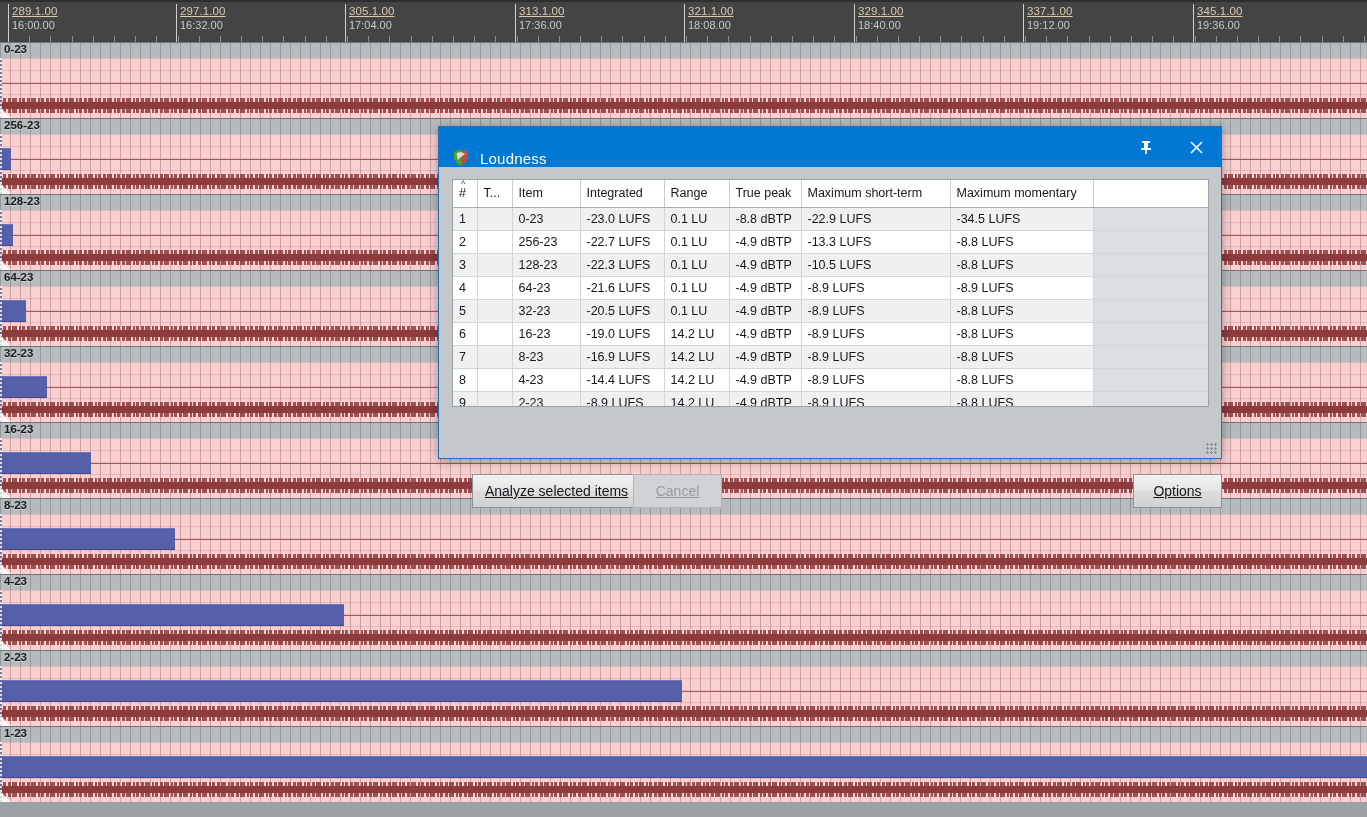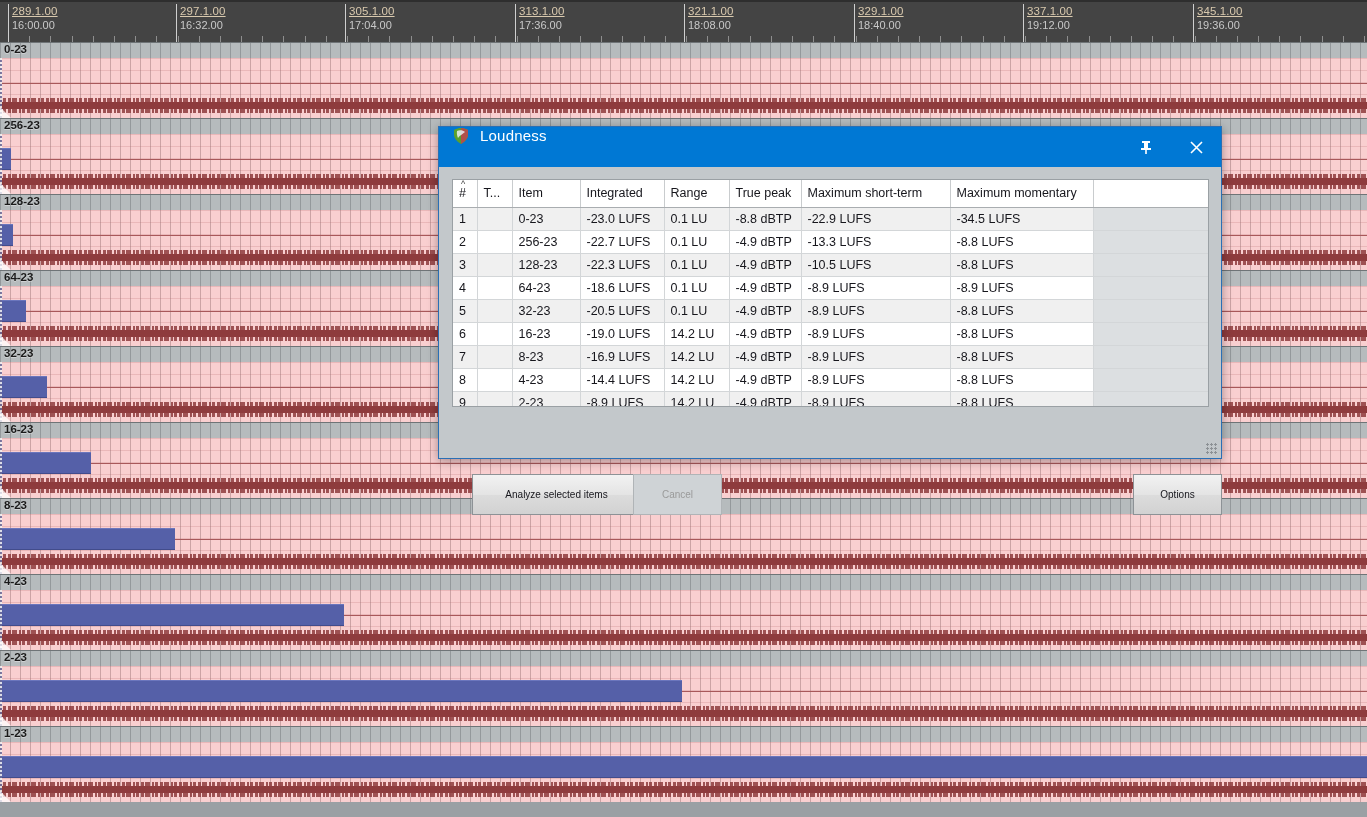--- a/index.html
+++ b/index.html
@@ -107,21 +107,21 @@
     position:absolute;left:438px;top:126px;width:784px;height:333px;
     background:#c3c8cb;
     border:1px solid #2a6fb5;
     box-sizing:border-box;
     box-shadow:0 2px 10px rgba(0,0,0,.35);
     z-index:50;
   }
   .titlebar{
     position:absolute;left:0;top:0;right:0;height:40px;
     background:#0078d4;
-    display:flex;align-items:flex-start;
+    display:flex;align-items:flex-end;
   }
   .title-icon{
     width:18px;height:18px;margin-left:13px;margin-right:10px;
     flex:0 0 auto;position:relative;
   }
   .title-text{
     font-size:15px;color:#ffffff;font-weight:normal;letter-spacing:.2px;
   }
   .title-btns{margin-left:auto;display:flex;align-items:center;height:40px;}
   .tbtn{
@@ -164,27 +164,28 @@
     white-space:nowrap;
     overflow:hidden;
   }
   table.grid tr.row-odd td{background:#f0f0f0;}
   table.grid tr.row-even td{background:#ffffff;}
   table.grid td.blank{background:#dcdfe1 !important;border-right:none;}
   table.grid th.blank{border-right:none;}
 
   .btnrow{position:absolute;left:13px;top:295px;width:757px;height:27px;}
   .btn{
-    position:absolute;top:0;height:41px;
+    position:absolute;top:0;height:34px;
     background:linear-gradient(to bottom,#f2f2f2 0%, #e4e4e4 50%, #dcdcdc 51%, #d2d2d2 100%);
     border:1px solid #8d9296;
     box-sizing:border-box;
-    font-size:10px;color:#16161c;
+    font-size:14px;color:#16161c;
     display:flex;align-items:center;justify-content:center;
     cursor:pointer;
+    text-decoration:underline;
   }
   .btn.disabled{
     color:#9a9a9a;
     background:#cfd3d6;
     border-color:#b0b4b7;
     cursor:default;
   }
   .grip{
     position:absolute;right:3px;bottom:3px;width:12px;height:12px;
     background-image:
@@ -568,21 +569,21 @@
                 <td>0.1 LU</td>
                 <td>-4.9 dBTP</td>
                 <td>-10.5 LUFS</td>
                 <td>-8.8 LUFS</td>
                 <td class="blank"></td>
               </tr>
               <tr class="row-even">
                 <td>4</td>
                 <td></td>
                 <td>64-23</td>
-                <td>-18.6 LUFS</td>
+                <td>-21.6 LUFS</td>
                 <td>0.1 LU</td>
                 <td>-4.9 dBTP</td>
                 <td>-8.9 LUFS</td>
                 <td>-8.9 LUFS</td>
                 <td class="blank"></td>
               </tr>
               <tr class="row-odd">
                 <td>5</td>
                 <td></td>
                 <td>32-23</td>

